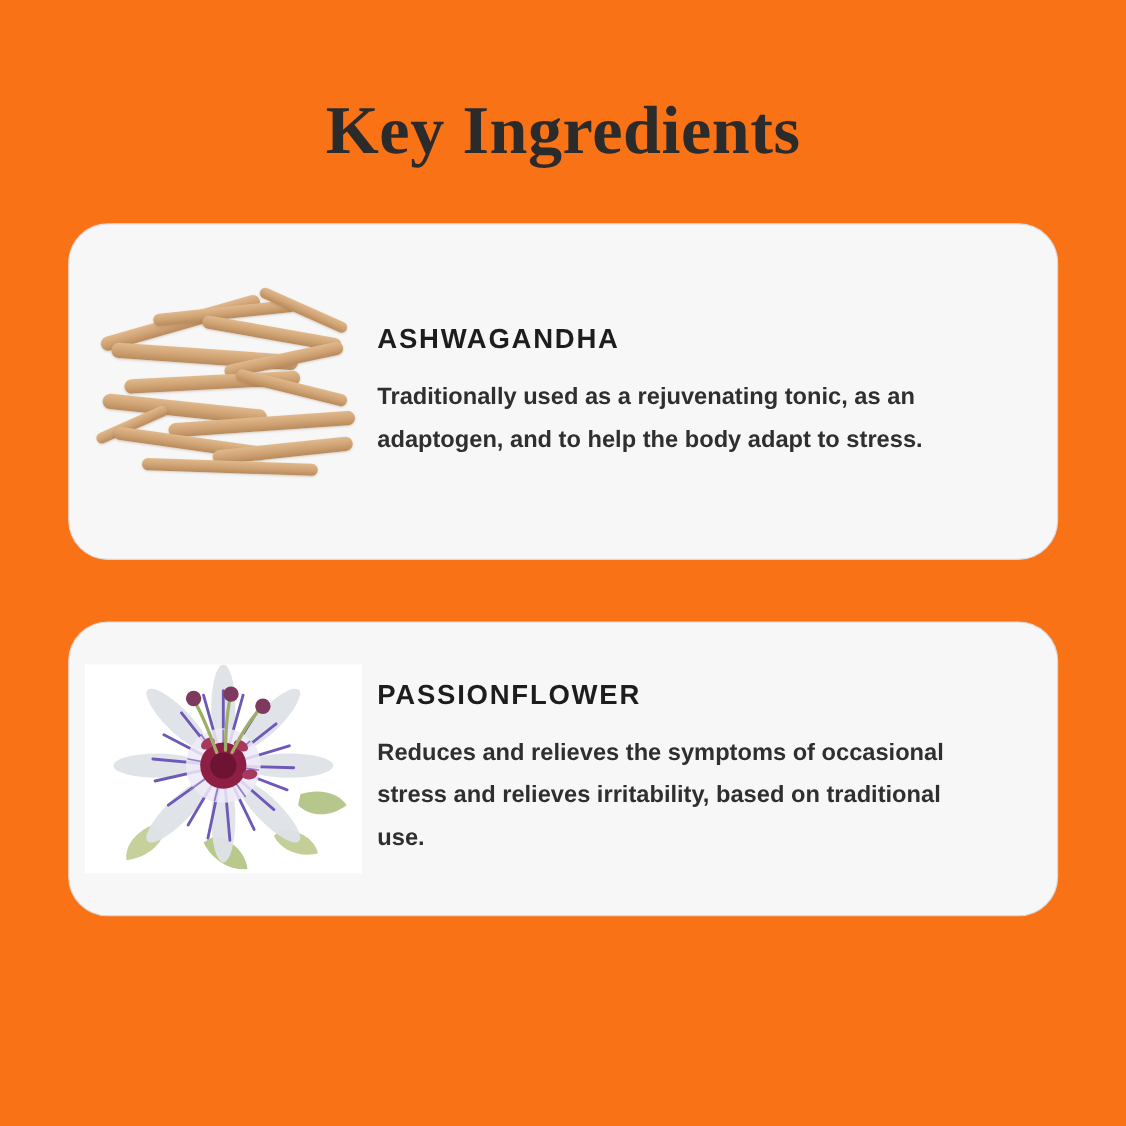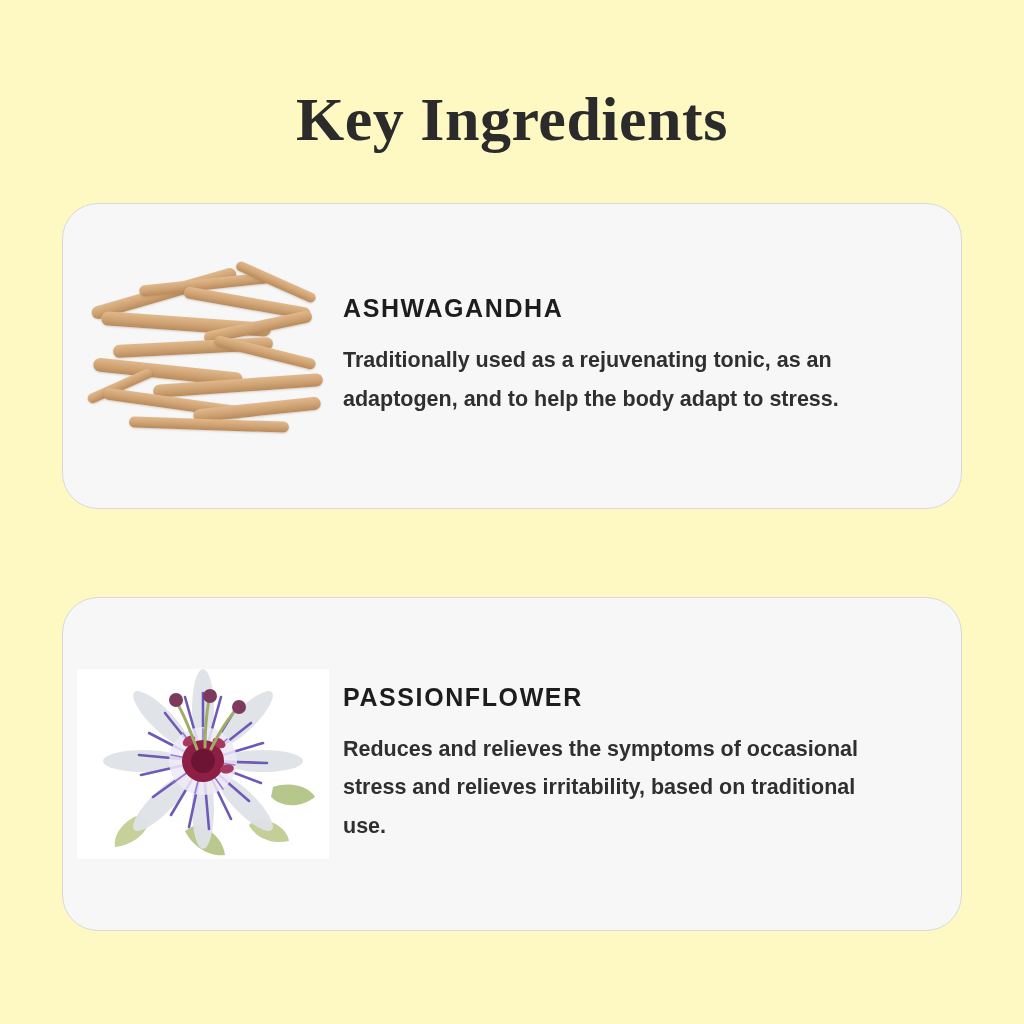--- a/index.html
+++ b/index.html
@@ -10,21 +10,21 @@
     width: 1024px;
     height: 1024px;
     background: #f0f0f0;
     font-family: "Liberation Sans", sans-serif;
     overflow: hidden;
   }
   .page {
     position: relative;
     width: 1024px;
     height: 1024px;
-    background: #fef9c3;
+    background: #f97316;
     box-sizing: border-box;
   }
   .page-title {
     text-align: center;
     font-family: "Liberation Serif", serif;
     font-weight: 700;
     font-size: 62px;
     color: #2b2b2b;
     letter-spacing: 0.5px;
     margin: 0;
@@ -38,22 +38,22 @@
     margin: 0 auto;
     width: 900px;
     background: #f7f7f7;
     border: 1px solid #d9d9d9;
     border-radius: 36px;
     box-sizing: border-box;
     display: flex;
     align-items: center;
     overflow: hidden;
   }
-  .card-1 { height: 306px; margin-bottom: 88px; }
-  .card-2 { height: 334px; }
+  .card-1 { height: 306px; margin-bottom: 56px; }
+  .card-2 { height: 268px; }
 
   .thumb {
     flex: 0 0 auto;
     width: 280px;
     height: 100%;
     position: relative;
     display: flex;
     align-items: center;
     justify-content: center;
   }

